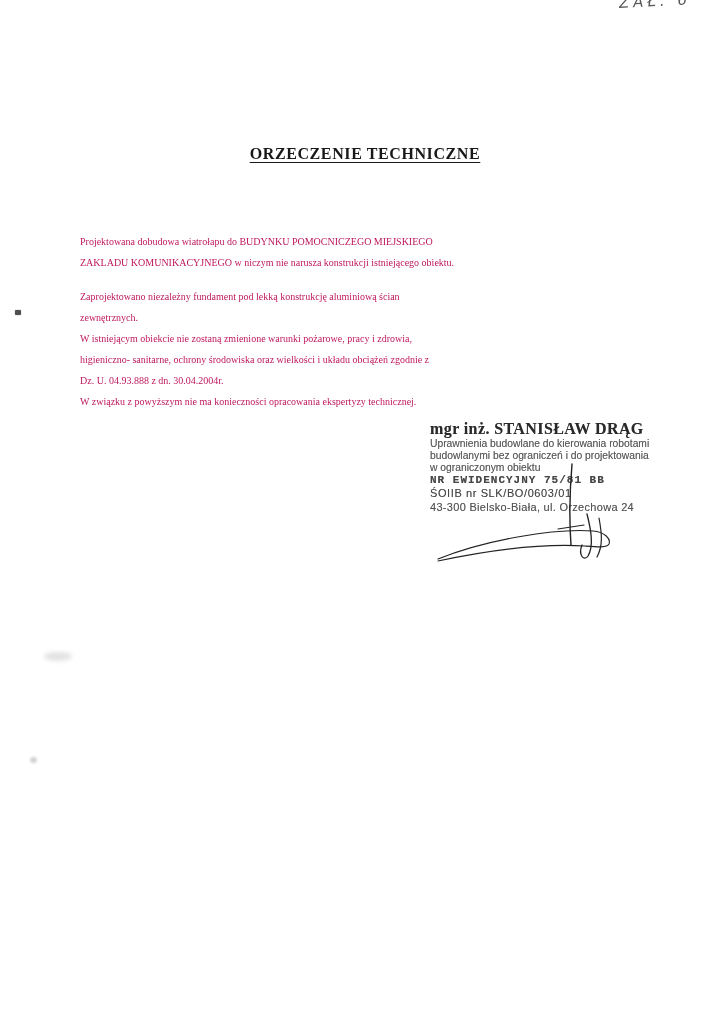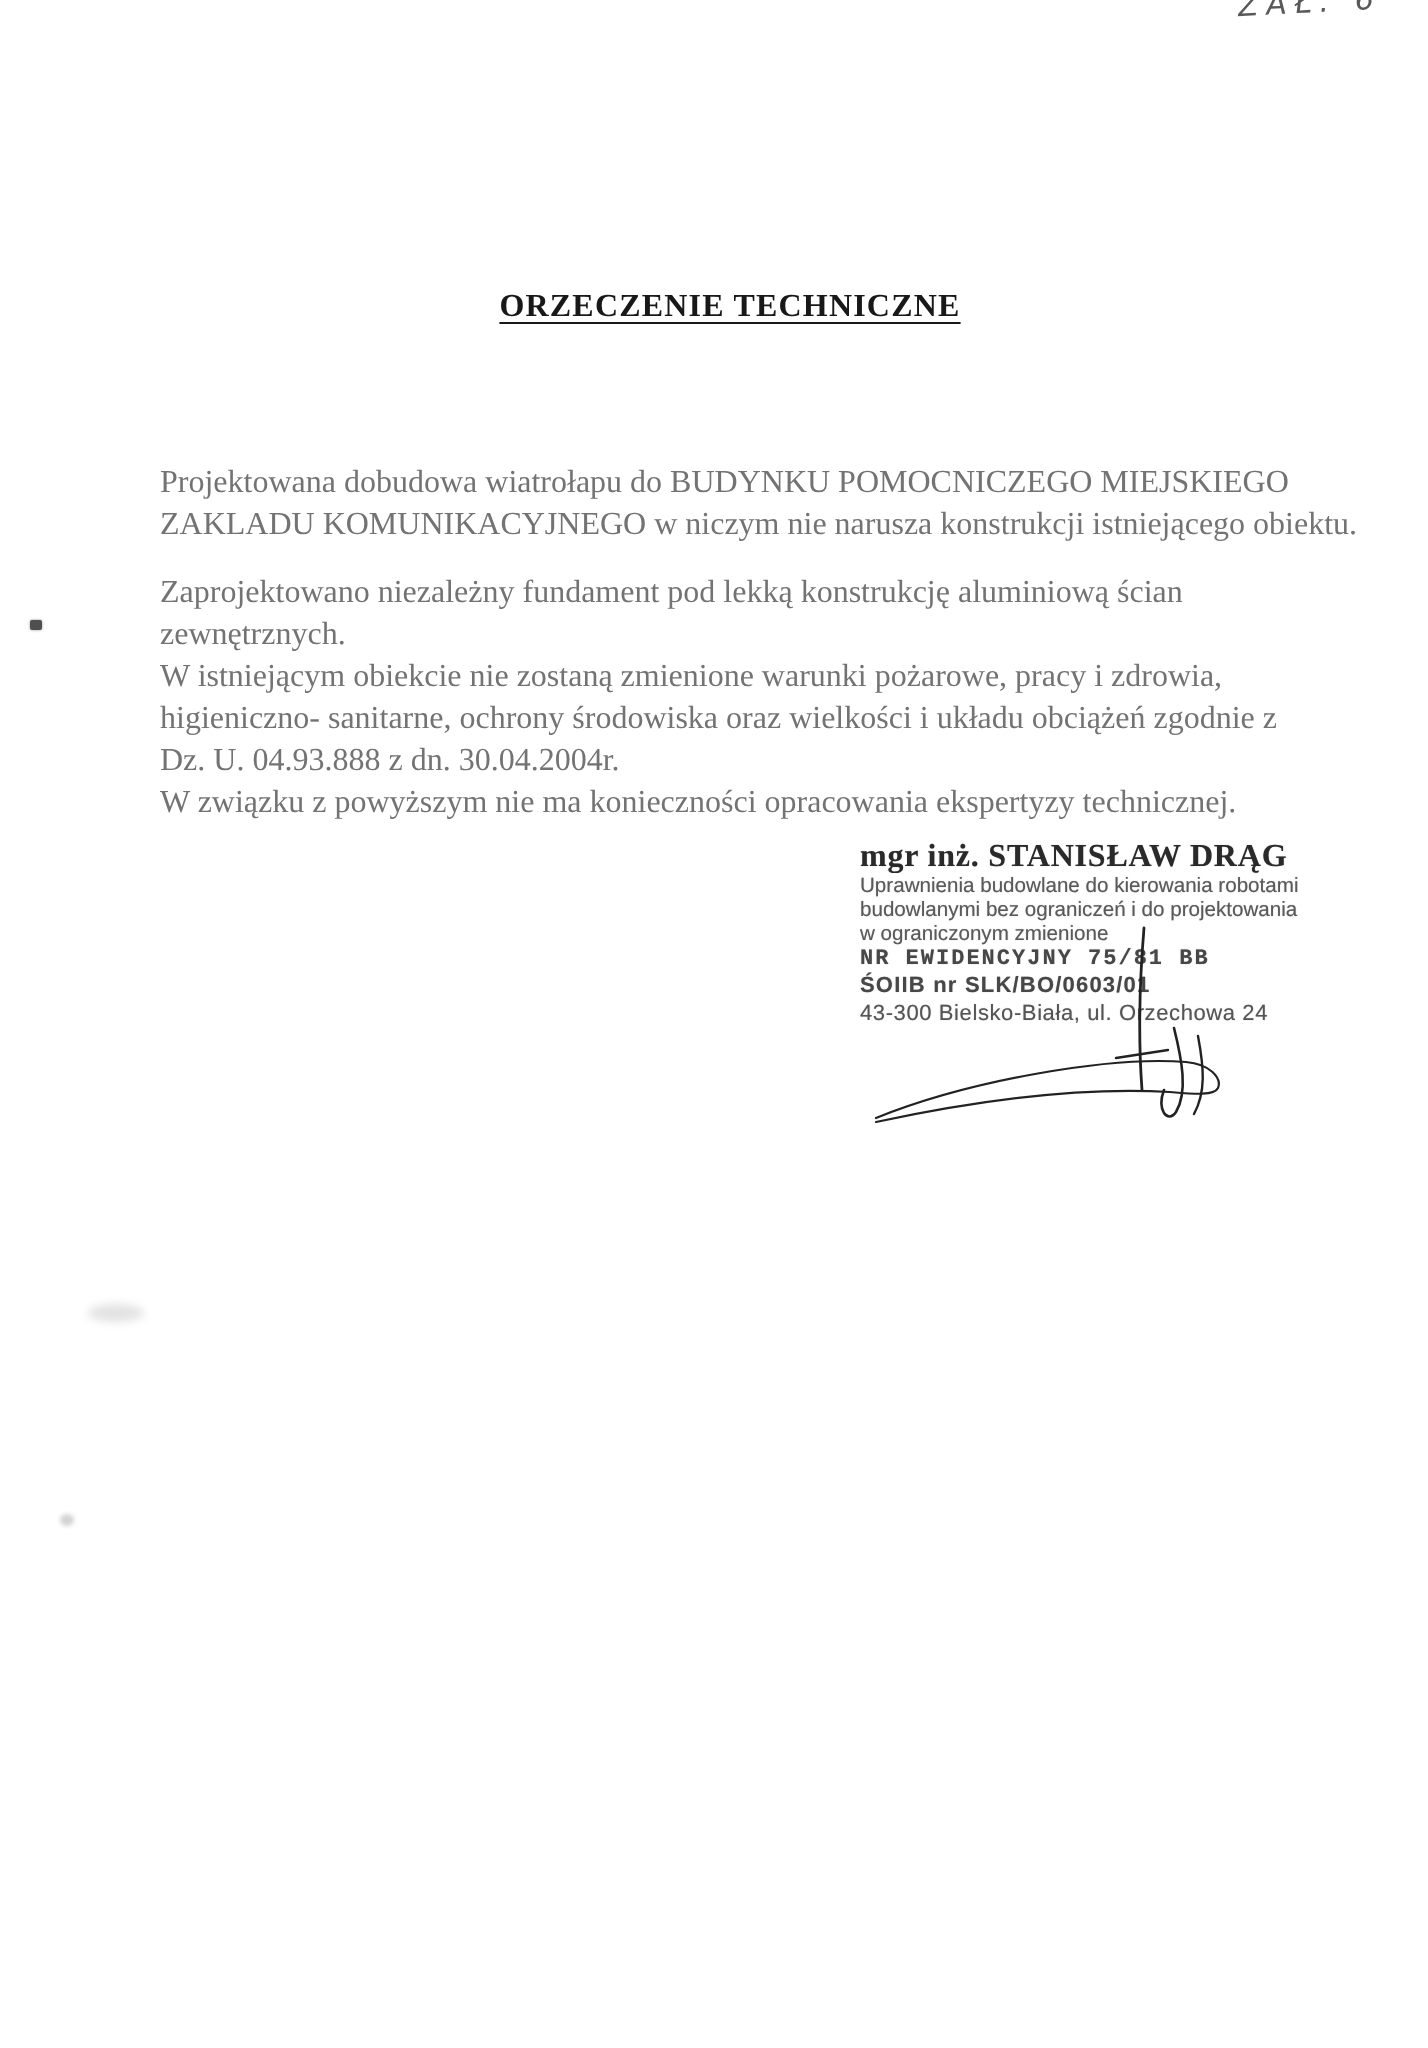--- a/index.html
+++ b/index.html
@@ -44,23 +44,23 @@
     text-decoration: underline;
     text-underline-offset: 3px;
     transform: translateX(8px);
   }
 
   .body-para {
     position: absolute;
     left: 80px;
     width: 612px;
     margin: 0;
-    font-size: 16px;
+    font-size: 10px;
     line-height: 21px;
-    color: #737373;
+    color: #be185d;
     white-space: pre-line;
   }
   .para-1 { top: 231px; }
   .para-2 { top: 286px; }
 
   
   .stamp {
     position: absolute;
     left: 430px;
     top: 420px;
@@ -97,21 +97,21 @@
     font-size: 11px;
     font-weight: 700;
     letter-spacing: 1px;
     color: #474747;
     line-height: 13px;
     white-space: nowrap;
     font-family: Liberation Mono, monospace;
   }
   .stamp-chamber {
     font-size: 11px;
-    font-weight: 700;
+    font-weight: 400;
     letter-spacing: 0.6px;
     color: #474747;
     line-height: 13px;
     white-space: nowrap;
   }
   .stamp-address {
     font-size: 11px;
     color: #555555;
     letter-spacing: 0.3px;
     line-height: 14px;
@@ -175,21 +175,21 @@
 zewnętrznych.
 W istniejącym obiekcie nie zostaną zmienione warunki pożarowe, pracy i zdrowia,
 higieniczno- sanitarne, ochrony środowiska oraz wielkości i układu obciążeń zgodnie z
 Dz. U. 04.93.888 z dn. 30.04.2004r.
 W związku z powyższym nie ma konieczności opracowania ekspertyzy technicznej.</p>
 
   <div class="stamp">
     <div class="stamp-name">mgr inż. STANISŁAW DRĄG</div>
     <div class="stamp-qual">Uprawnienia budowlane do kierowania robotami</div>
     <div class="stamp-qual">budowlanymi bez ograniczeń i do projektowania</div>
-    <div class="stamp-qual">w ograniczonym zmienione</div>
+    <div class="stamp-qual">w ograniczonym obiektu</div>
     <div class="stamp-reg">NR EWIDENCYJNY 75/81 BB</div>
     <div class="stamp-chamber">ŚOIIB nr SLK/BO/0603/01</div>
     <div class="stamp-address">43-300 Bielsko-Biała, ul. Orzechowa 24</div>
   </div>
 
   <svg class="signature-svg" viewBox="0 0 235 125">
     <g fill="none" stroke="#222222" stroke-linecap="round" stroke-linejoin="round">
 
       <path d="M147,16 C145,40 144,70 146,97" stroke-width="1.4"></path>
 

